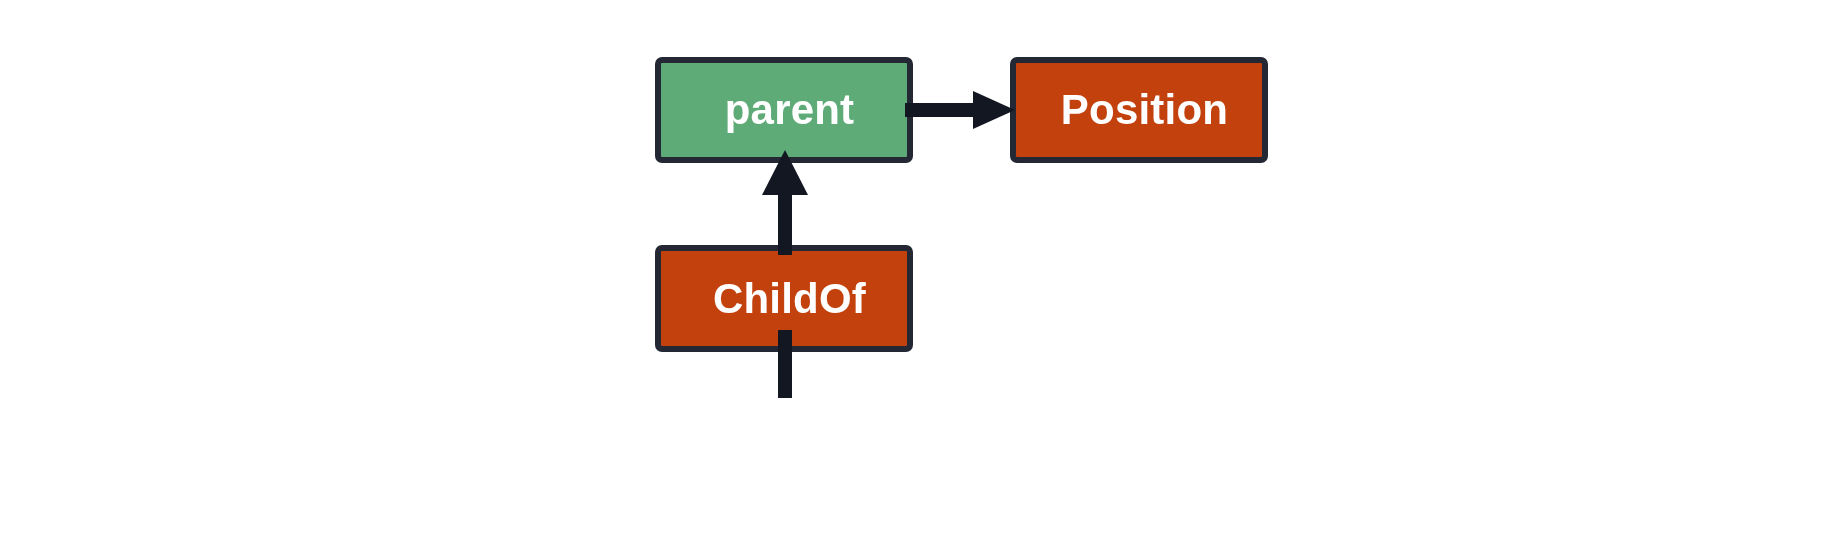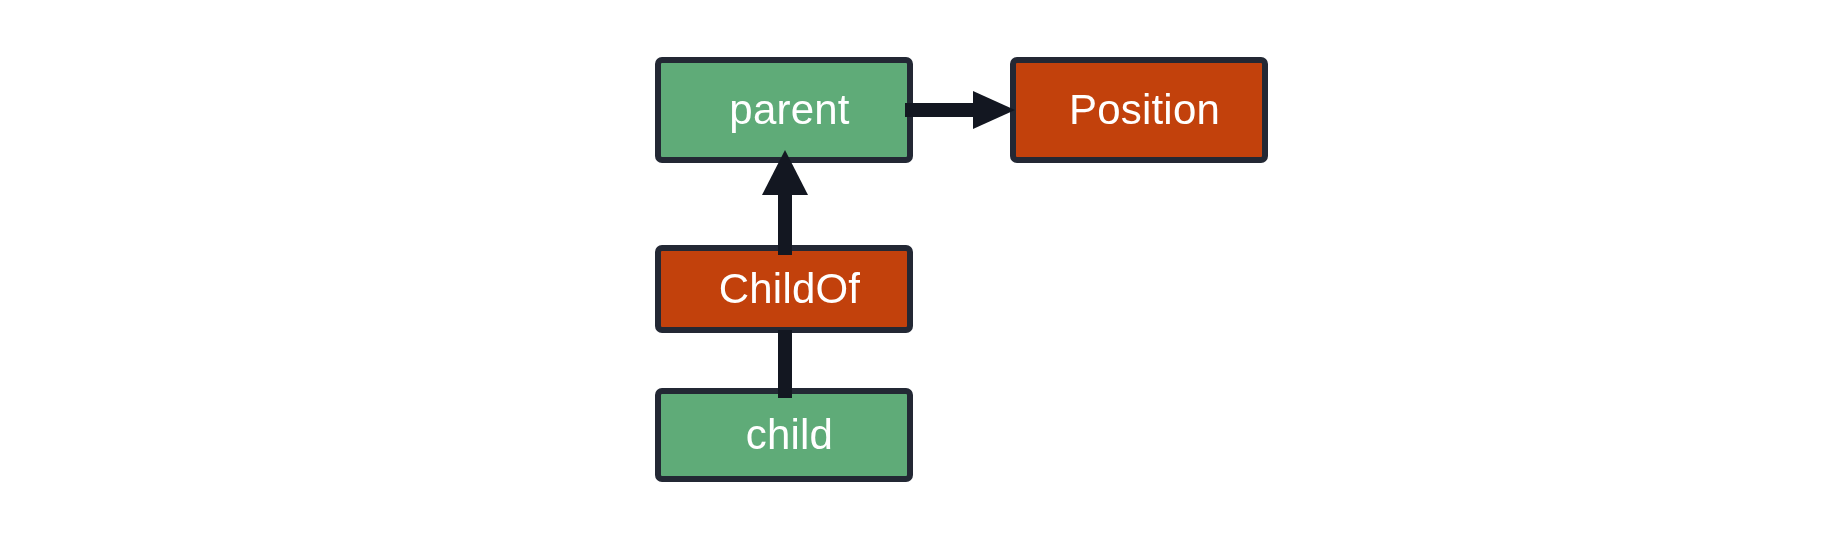--- a/index.html
+++ b/index.html
@@ -21,32 +21,32 @@
   .node {
     position: absolute;
     box-sizing: border-box;
     display: flex;
     align-items: center;
     justify-content: center;
     border: 6px solid #232834;
     border-radius: 7px;
     color: #ffffff;
     font-size: 42px;
-    font-weight: 400;
+    font-weight: 700;
     letter-spacing: 0.2px;
     line-height: 1;
     user-select: none;
     padding-left: 11px;
   }
   .node-entity { background: #5FAB78; }
   .node-component { background: #c2410c; }
 
   #node-parent   { left: 655px; top: 57px;  width: 258px; height: 106px; }
   #node-position { left: 1010px; top: 57px; width: 258px; height: 106px; }
-  #node-childof  { left: 655px; top: 245px; width: 258px; height: 88px;  }
+  #node-childof  { left: 655px; top: 245px; width: 258px; height: 107px;  }
   #node-child    { left: 655px; top: 388px; width: 258px; height: 94px;  }
 
   .edge {
     position: absolute;
     overflow: visible;
   }
   #edge-parent-position { left: 905px; top: 85px;  width: 120px; height: 50px; }
   #edge-childof-parent  { left: 745px; top: 150px; width: 80px;  height: 105px; }
   #edge-child-childof   { left: 745px; top: 330px; width: 80px;  height: 68px; }
 </style>
@@ -60,23 +60,20 @@
   </div>
 
   <div class="node node-component" id="node-position">
     <span>Position</span>
   </div>
 
   <div class="node node-component" id="node-childof">
     <span>ChildOf</span>
   </div>
 
-  <div class="node node-entity" id="node-child">
-    <span>child</span>
-  </div>
 
   <svg class="edge" id="edge-parent-position" viewBox="0 0 120 50">
     <line x1="0" y1="25" x2="78" y2="25" stroke="#131721" stroke-width="14"></line>
     <polygon points="68,6 110,25 68,44" fill="#131721"></polygon>
   </svg>
 
   <svg class="edge" id="edge-childof-parent" viewBox="0 0 80 105">
     <line x1="40" y1="105" x2="40" y2="34" stroke="#131721" stroke-width="14"></line>
     <polygon points="17,45 40,0 63,45" fill="#131721"></polygon>
   </svg>

